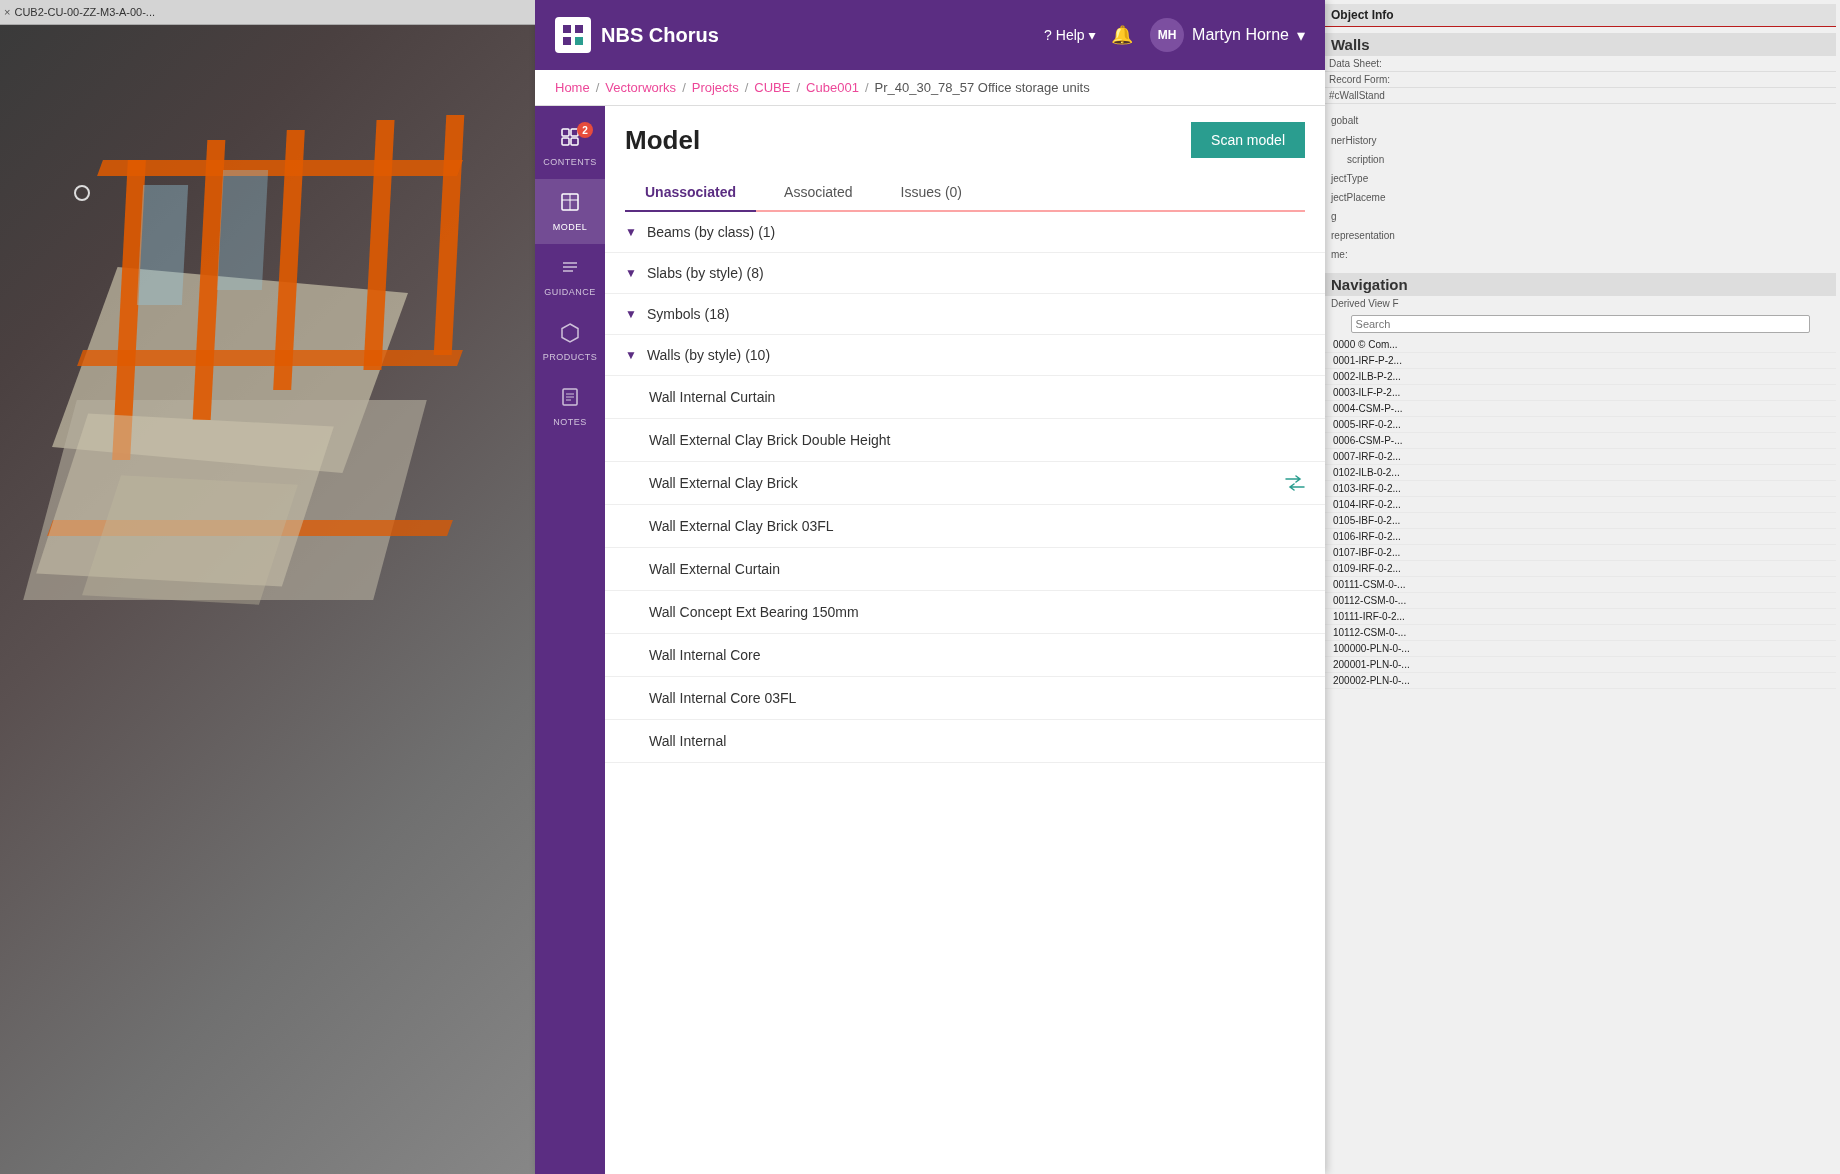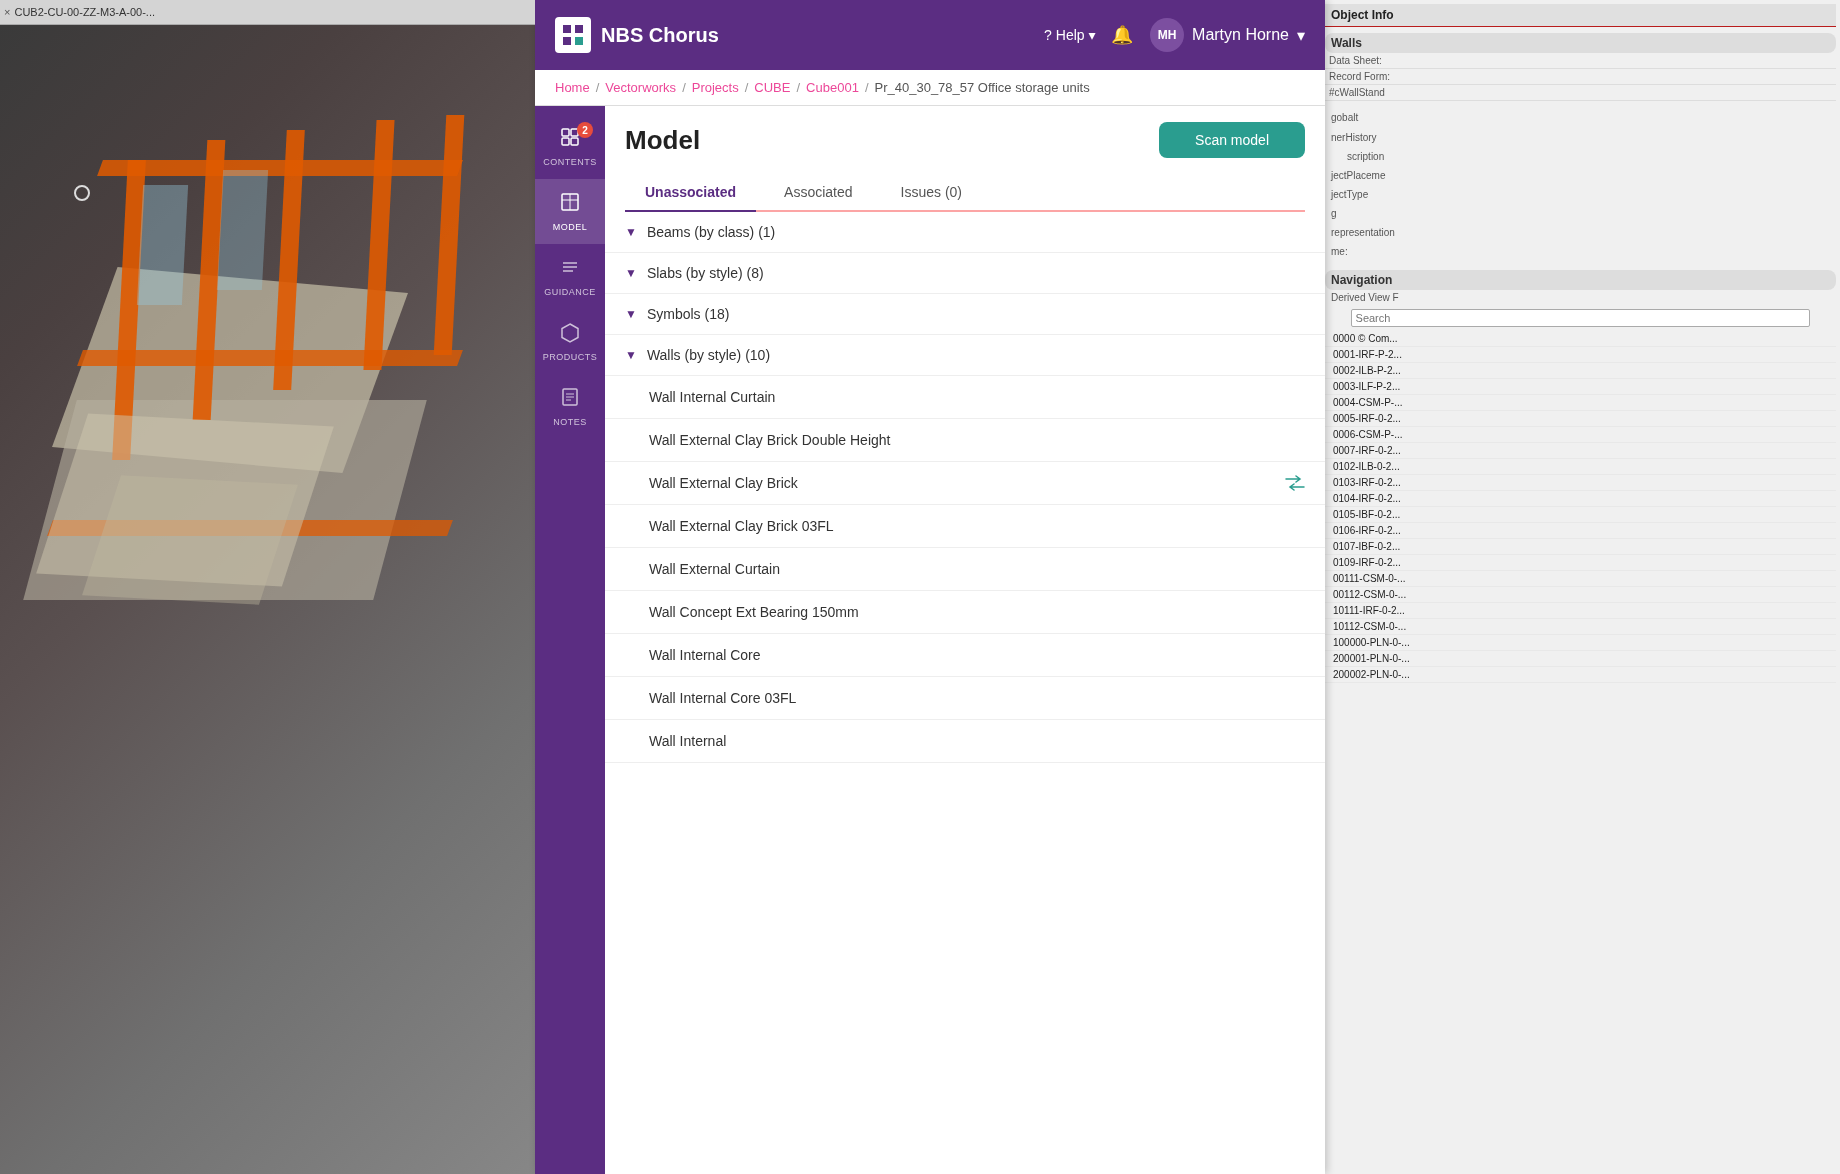--- a/index.html
+++ b/index.html
@@ -243,22 +243,22 @@
     }
     .model-title {
       font-size: 26px;
       font-weight: 600;
       color: #222;
     }
     .scan-btn {
       background: #2a9d8f;
       color: white;
       border: none;
-      border-radius: 8px;
-      padding: 10px 36px;
+      border-radius: 0;
+      padding: 10px 20px;
       font-size: 14px;
       cursor: pointer;
       font-weight: 500;
     }
 
     
     .tabs {
       display: flex;
       border-bottom: 2px solid #fca5a5;
       gap: 8px;
@@ -341,27 +341,26 @@
       padding: 2px 8px;
       color: #222;
       border-bottom: 1px solid #e8e8e8;
       cursor: pointer;
       white-space: nowrap;
       overflow: hidden;
       text-overflow: ellipsis;
     }
 
     .right-panel-section {
-      font-size: 12px;
+      font-size: 15px;
       font-weight: bold;
       color: #333;
       background: #ddd;
       padding: 3px 6px;
       margin-top: 6px;
-      border-radius: 8px;
     }
   </style>
 </head>
 <body>
 
 <div class="bg-viewport">
 
   <div style="position:absolute;left:0;top:25px;width:535px;height:100%;background:linear-gradient(135deg,#3a3a3a 0%,#4a4040 20%,#5a5050 40%,#707070 70%,#888 100%);"></div>
 
   <div style="position:absolute;left:80px;top:280px;width:300px;height:180px;background:#c8c0a8;transform:skewX(-20deg) skewY(5deg);opacity:0.7;"></div>
@@ -405,22 +404,22 @@
     <span class="right-panel-row-value"></span>
   </div>
   <div class="right-panel-row">
     <span class="right-panel-row-label">#cWallStand</span>
     <span class="right-panel-row-value"></span>
   </div>
 
   <div style="margin-top:8px;padding:3px 6px;font-size:10px;color:#555;">gobalt</div>
   <div style="margin-top:3px;padding:3px 6px;font-size:10px;color:#555;">nerHistory</div>
   <div style="margin-top:2px;padding:3px 22px;font-size:10px;color:#555;">scription</div>
+  <div style="margin-top:2px;padding:3px 6px;font-size:10px;color:#555;">jectType</div>
   <div style="margin-top:2px;padding:3px 6px;font-size:10px;color:#555;">jectPlaceme</div>
-  <div style="margin-top:2px;padding:3px 6px;font-size:10px;color:#555;">jectType</div>
   <div style="margin-top:2px;padding:3px 6px;font-size:10px;color:#555;">g</div>
   <div style="margin-top:2px;padding:3px 6px;font-size:10px;color:#555;">representation</div>
   <div style="margin-top:2px;padding:3px 6px;font-size:10px;color:#555;">me:</div>
 
   <div class="right-panel-section" style="margin-top:10px;">Navigation</div>
   <div style="padding:2px 6px;font-size:10px;color:#555;">Derived View F</div>
 
   <input type="text" class="right-search" placeholder="Search" style="">
 
   <div id="nav-list">

